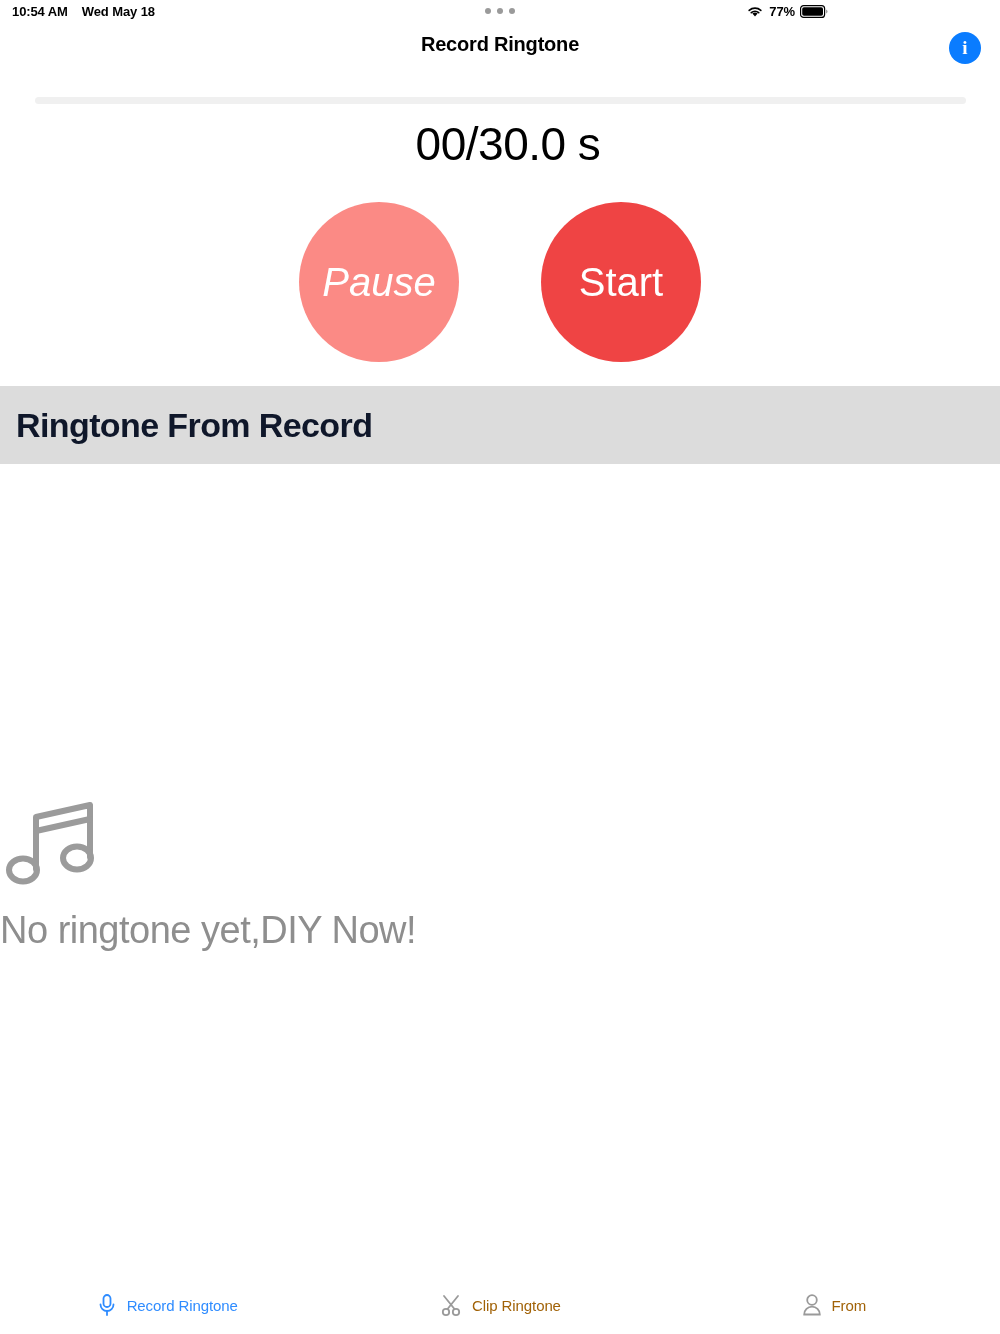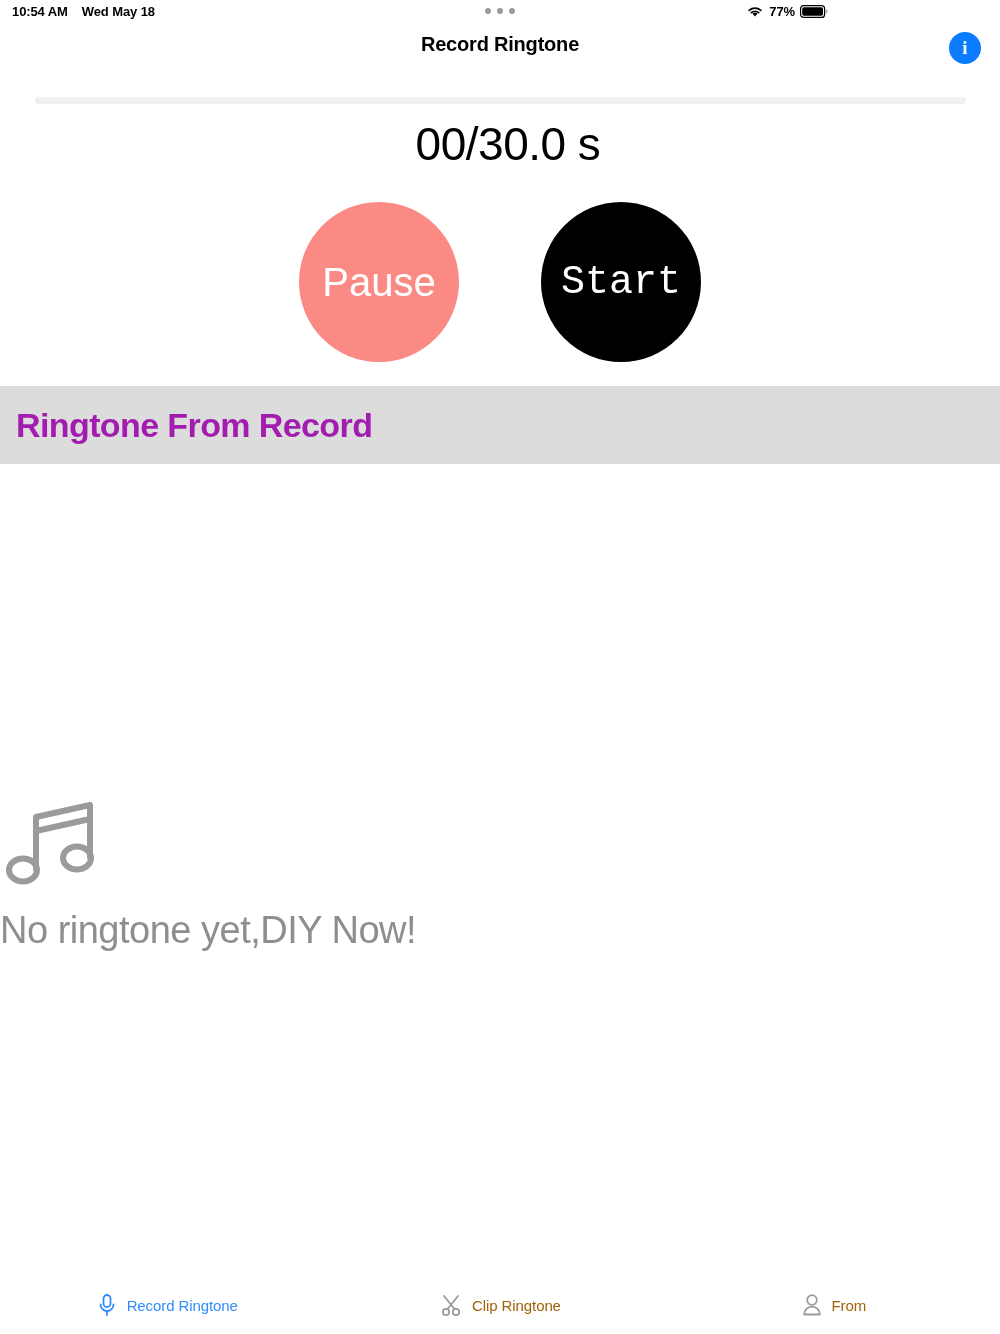--- a/index.html
+++ b/index.html
@@ -152,40 +152,40 @@
     display: flex;
     align-items: center;
     justify-content: center;
     color: #ffffff;
     font-size: 40px;
     font-weight: 400;
     font-family: "Liberation Sans", sans-serif;
     cursor: pointer;
     padding: 0;
   }
-  .pause-button { background: #fb8a85; }
-  .start-button { background: #000000; font-family: Liberation Mono, monospace; }
+  .pause-button { background: #fb8a85; font-style: italic; }
+  .start-button { background: #ef4444; }
 
   
   .section-header {
     position: absolute;
     top: 386px;
     left: 0;
     width: 1000px;
     height: 78px;
     background: #dcdcdc;
     display: flex;
     align-items: center;
     box-sizing: border-box;
     padding-left: 16px;
   }
   .section-header-title {
     font-size: 34px;
     font-weight: bold;
-    color: #a21caf;
+    color: #0f172a;
     letter-spacing: -0.6px;
   }
 
   
   .empty-state {
     position: absolute;
     top: 464px;
     left: 0;
     width: 1000px;
     height: 814px;

